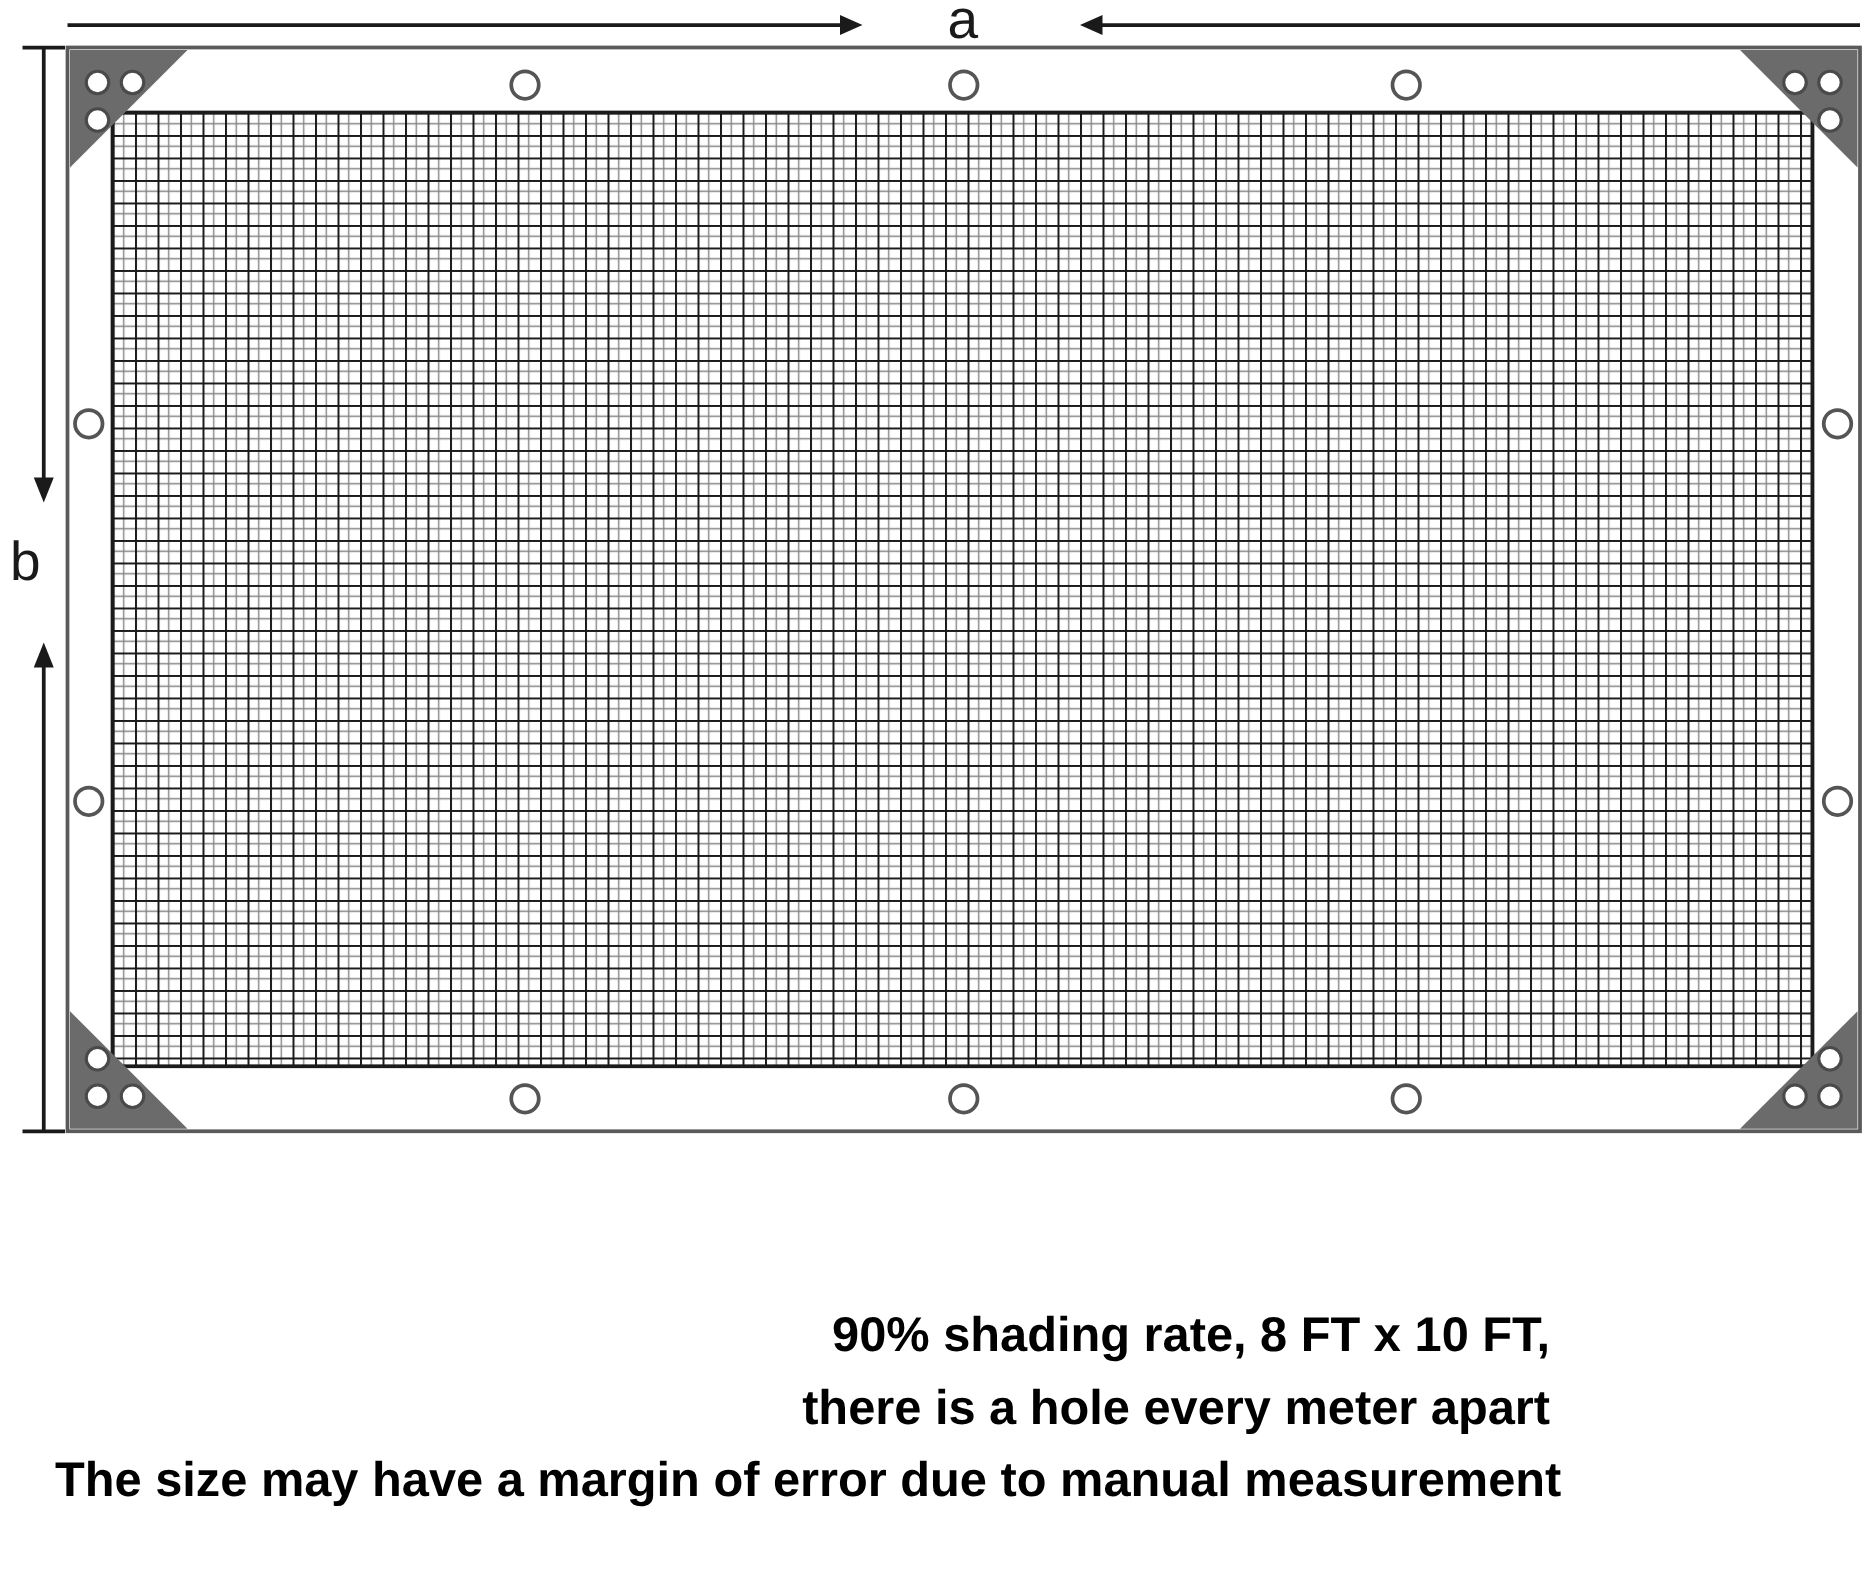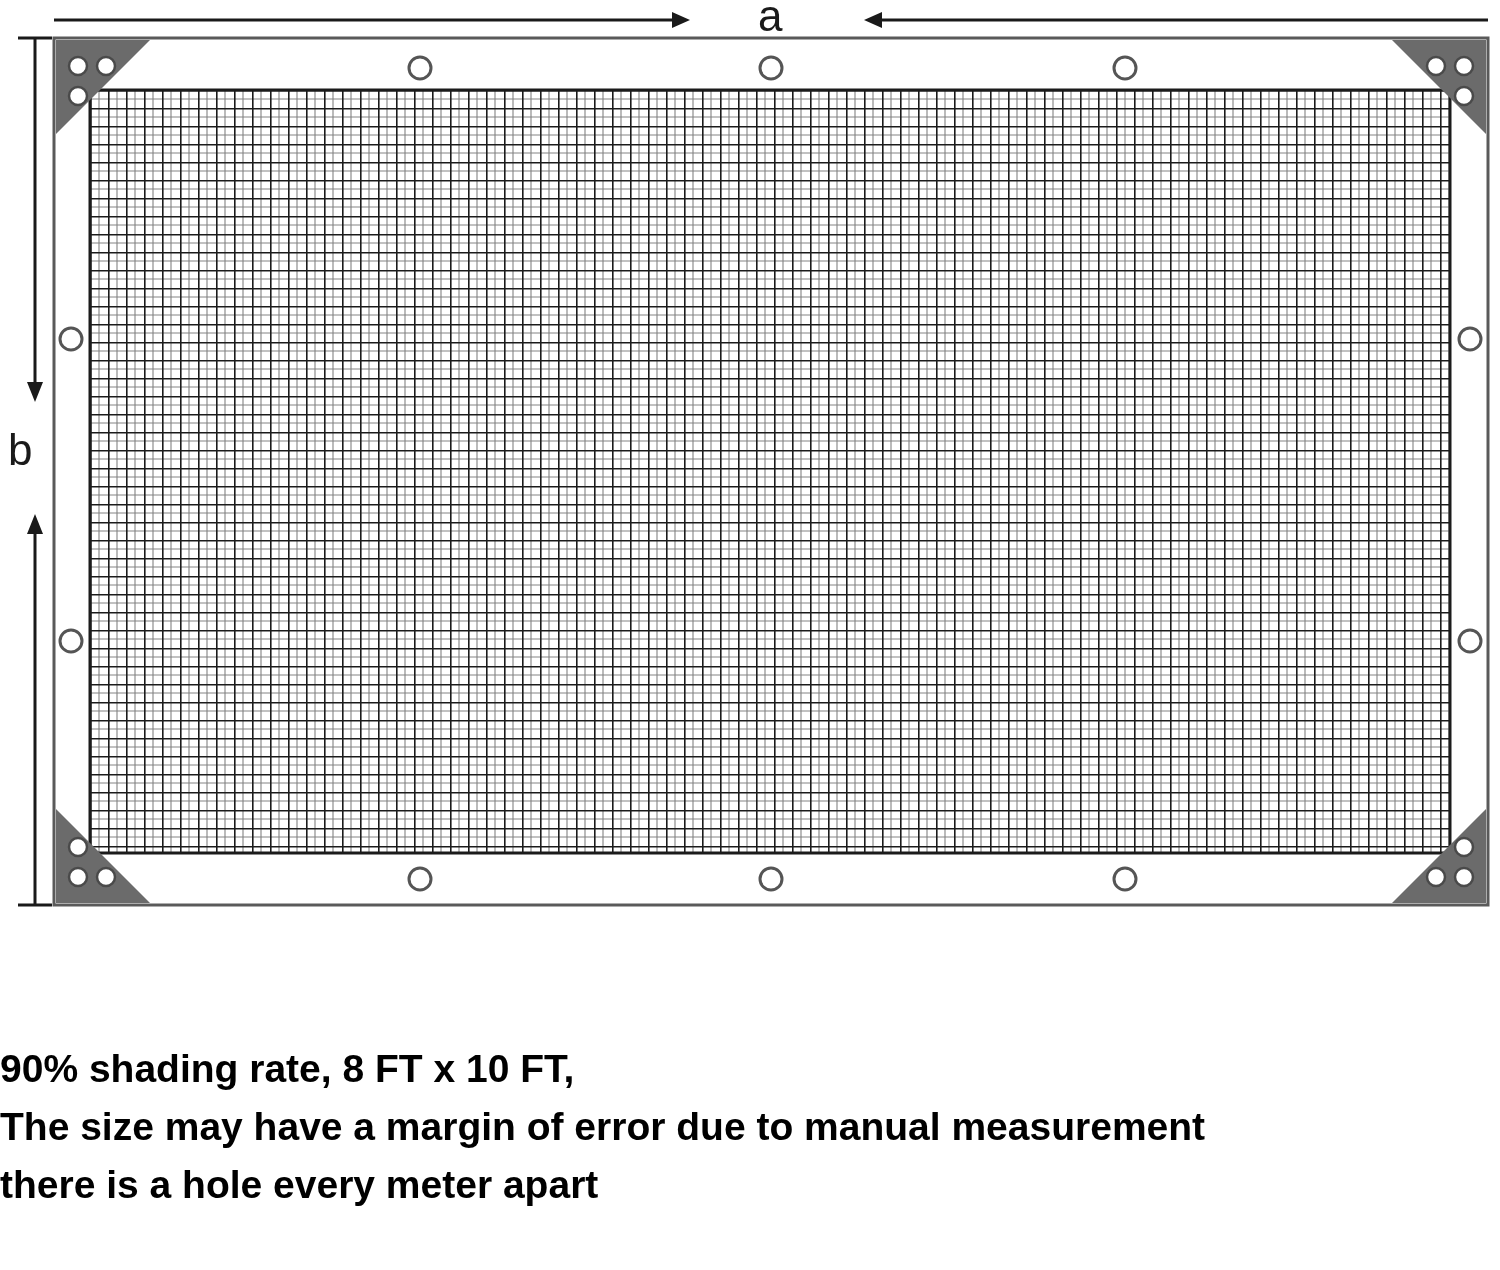--- a/index.html
+++ b/index.html
@@ -40,21 +40,22 @@
     left: 8px;
     top: 428px;
   }
 
   
   #caption {
     position: absolute;
     left: 0;
     top: 1040px;
     width: 1196px;
-    text-align: left;
+    text-align: right;
+    padding-left: 44px;
   }
   #caption .cline {
     font-weight: bold;
     color: #000000;
     letter-spacing: 0px;
     white-space: nowrap;
   }
   #caption-line-1 { font-size: 39px; line-height: 58px; }
   #caption-line-2 { font-size: 39px; line-height: 58px; }
   #caption-line-3 { font-size: 39px; line-height: 58px; }
@@ -153,15 +154,15 @@
       <circle cx="1470" cy="641" r="11" fill="#ffffff" stroke="#555555" stroke-width="3"></circle>
     </g>
   </svg>
 
   <div class="dim-label" id="label-a">a</div>
   <div class="dim-label" id="label-b">b</div>
 </div>
 
 <div id="caption">
   <div class="cline" id="caption-line-1">90% shading  rate, 8 FT x 10 FT,</div>
+  <div class="cline" id="caption-line-2">there is a hole every meter apart</div>
   <div class="cline" id="caption-line-3">The size  may  have a margin of error due to manual measurement</div>
-  <div class="cline" id="caption-line-2">there is a hole every meter apart</div>
 </div>
 
 </body></html>

